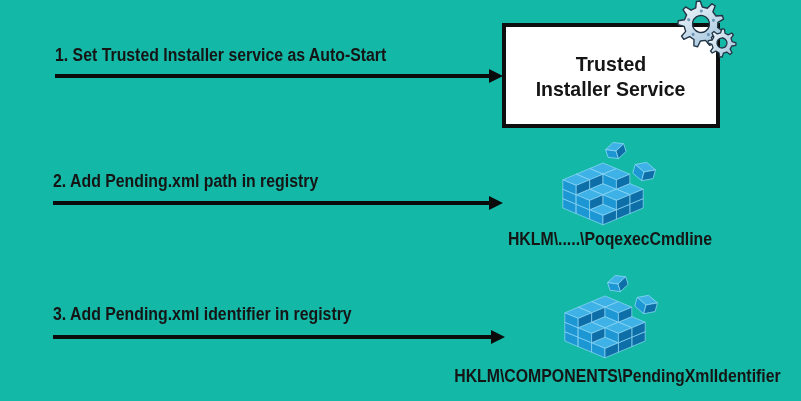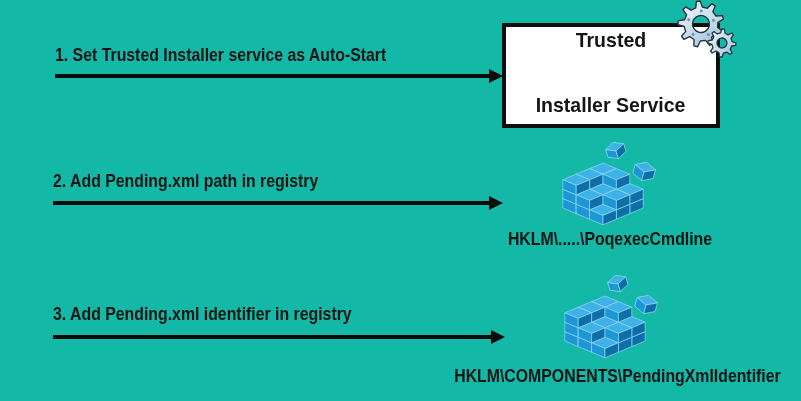--- a/index.html
+++ b/index.html
@@ -34,23 +34,22 @@
   }
   .service-box{
     position:absolute;
     left:502px;top:23px;
     width:218px;height:105px;
     border:4px solid #0e0e0e;
     box-sizing:border-box;
     display:flex;
     flex-direction:column;
     align-items:center;
-    justify-content:flex-start;
+    justify-content:center;
     background:#ffffff;
-    gap:40px;
   }
   .service-box span{
     display:block;
     font-size:21px;
     font-weight:bold;
     color:#151515;
     line-height:25px;
     white-space:nowrap;
     transform:scaleX(0.93);
     transform-origin:50% 50%;

